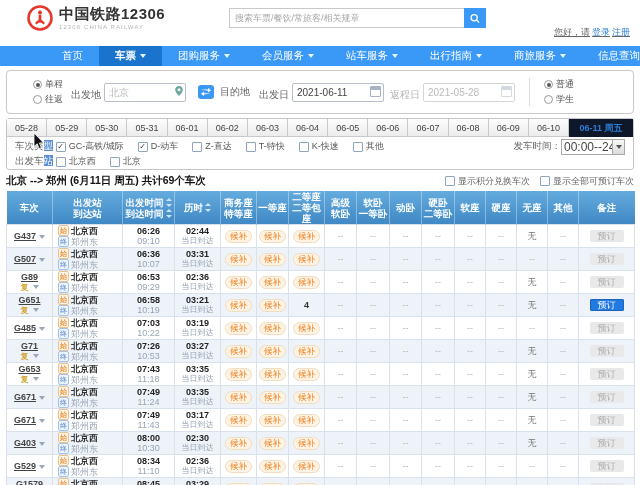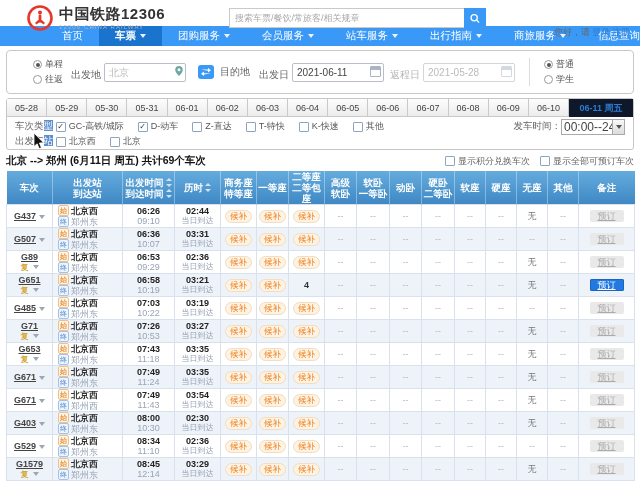--- a/index.html
+++ b/index.html
@@ -1,30 +1,30 @@
 <!DOCTYPE html>
 <html><head>
 <meta charset="utf-8">
 <style>
   html,body{margin:0;padding:0;}
   body{width:640px;height:485px;overflow:hidden;position:relative;background:#fff;
        font-family:"Liberation Sans","DejaVu Sans",sans-serif;-webkit-font-smoothing:antialiased;}
   
-  .top{height:26px;position:relative;background:#fff;}
+  .top{height:46px;position:relative;background:#fff;}
   .logo{position:absolute;left:26px;top:4px;display:flex;align-items:center;}
   .emblem{width:28px;height:28px;}
   .logo-tx{margin-left:5px;line-height:1;}
   .logo-t1{font-size:15px;font-weight:bold;color:#333;letter-spacing:.5px;}
   .logo-t2{font-size:6px;color:#b5b5b5;letter-spacing:1.1px;margin-top:3px;}
   .searchwrap{position:absolute;left:229px;top:8px;display:flex;}
   .searchwrap input{width:224px;height:18px;border:1px solid #c9c9c9;border-right:none;
        font-size:9px;color:#555;padding:0 5px;outline:none;}
   .searchwrap input::placeholder{color:#a9a9a9;}
   .sbtn{width:22px;height:20px;background:#3a98f6;border:none;display:flex;align-items:center;justify-content:center;cursor:pointer;}
-  .greet{position:absolute;right:10px;top:26px;font-size:9px;color:#666;white-space:nowrap;}
+  .greet{position:absolute;right:10px;top:26px;font-size:9px;color:#666;white-space:nowrap;text-decoration:underline;}
   .greet a{color:#2b7dd3;text-decoration:none;margin-left:2px;}
   
   .nav{height:20px;background:#3a98f6;display:flex;align-items:stretch;padding-left:46px;}
   .nav-item{display:flex;align-items:center;padding:0 16px;color:#fff;font-size:10.5px;cursor:pointer;white-space:nowrap;}
   .nav-item.active{background:#1a73cd;font-weight:bold;}
   .ncaret{width:0;height:0;border-left:3px solid transparent;border-right:3px solid transparent;border-top:4px solid #fff;margin-left:4px;opacity:.9;}
   
   .formbox{margin:4px 6px 0 6px;height:42px;border:1px solid #c9c9c9;border-radius:4px;
        display:flex;align-items:center;padding:0 20px;position:relative;}
   .radio-col{display:flex;flex-direction:column;justify-content:center;margin:0 8px 0 6px;gap:2px;}
@@ -84,21 +84,21 @@
   .s1{color:#333;font-weight:bold;}
   .s2{color:#98a4b5;}
   .t1{font-weight:bold;color:#222;}
   .t2{color:#98a4b5;}
   .d2{color:#98a4b5;font-size:8px;}
   .houbu{display:inline-block;background:#fdf3e5;border:1px solid #f3ddbb;color:#f07f1a;border-radius:7px;
          padding:0 4px;line-height:11px;font-size:8.5px;cursor:pointer;}
   .dash{color:#b3b9c4;}
   .wu{color:#777;}
   .num{color:#333;font-weight:bold;}
-  .book{display:inline-block;background:#e9e9e9;color:#ababab;border-radius:2px;padding:1px 8px;font-size:9px;cursor:default;text-decoration:underline;}
+  .book{display:inline-block;background:#e9e9e9;color:#ababab;border-radius:2px;padding:1px 8px;font-size:9px;cursor:default;}
   .book.on{background:#2179e2;color:#fff;cursor:pointer;box-shadow:0 0 0 1px #1b65bd inset;}
   .sorticon{display:inline-block;width:6px;height:9px;position:relative;margin-left:2px;vertical-align:-1px;}
   .sorticon::before{content:"";position:absolute;top:0;left:0;border-left:3px solid transparent;border-right:3px solid transparent;border-bottom:3.5px solid #cfe4f7;}
   .sorticon::after{content:"";position:absolute;bottom:0;left:0;border-left:3px solid transparent;border-right:3px solid transparent;border-top:3.5px solid #cfe4f7;}
   .cursor{position:absolute;left:33px;top:133px;z-index:50;pointer-events:none;}
 </style>
 </head>
 <body>
 
 <div class="top">
@@ -611,21 +611,21 @@
         <td><span class="tlink">G671</span><span class="tcaret"></span></td>
         <td class="stcell">
           <div class="s1"><span class="st s">始</span><span>北京西</span></div>
           <div class="s2"><span class="st e">终</span><span>郑州西</span></div>
         </td>
         <td>
           <div class="t1">07:49</div>
           <div class="t2">11:43</div>
         </td>
         <td>
-          <div class="t1">03:54</div>
+          <div class="t1">03:17</div>
           <div class="d2">当日到达</div>
         </td>
         <td><span class="houbu">候补</span></td>
         <td><span class="houbu">候补</span></td>
         <td><span class="houbu">候补</span></td>
         <td><span class="dash">--</span></td>
         <td><span class="dash">--</span></td>
         <td><span class="dash">--</span></td>
         <td><span class="dash">--</span></td>
         <td><span class="dash">--</span></td>

